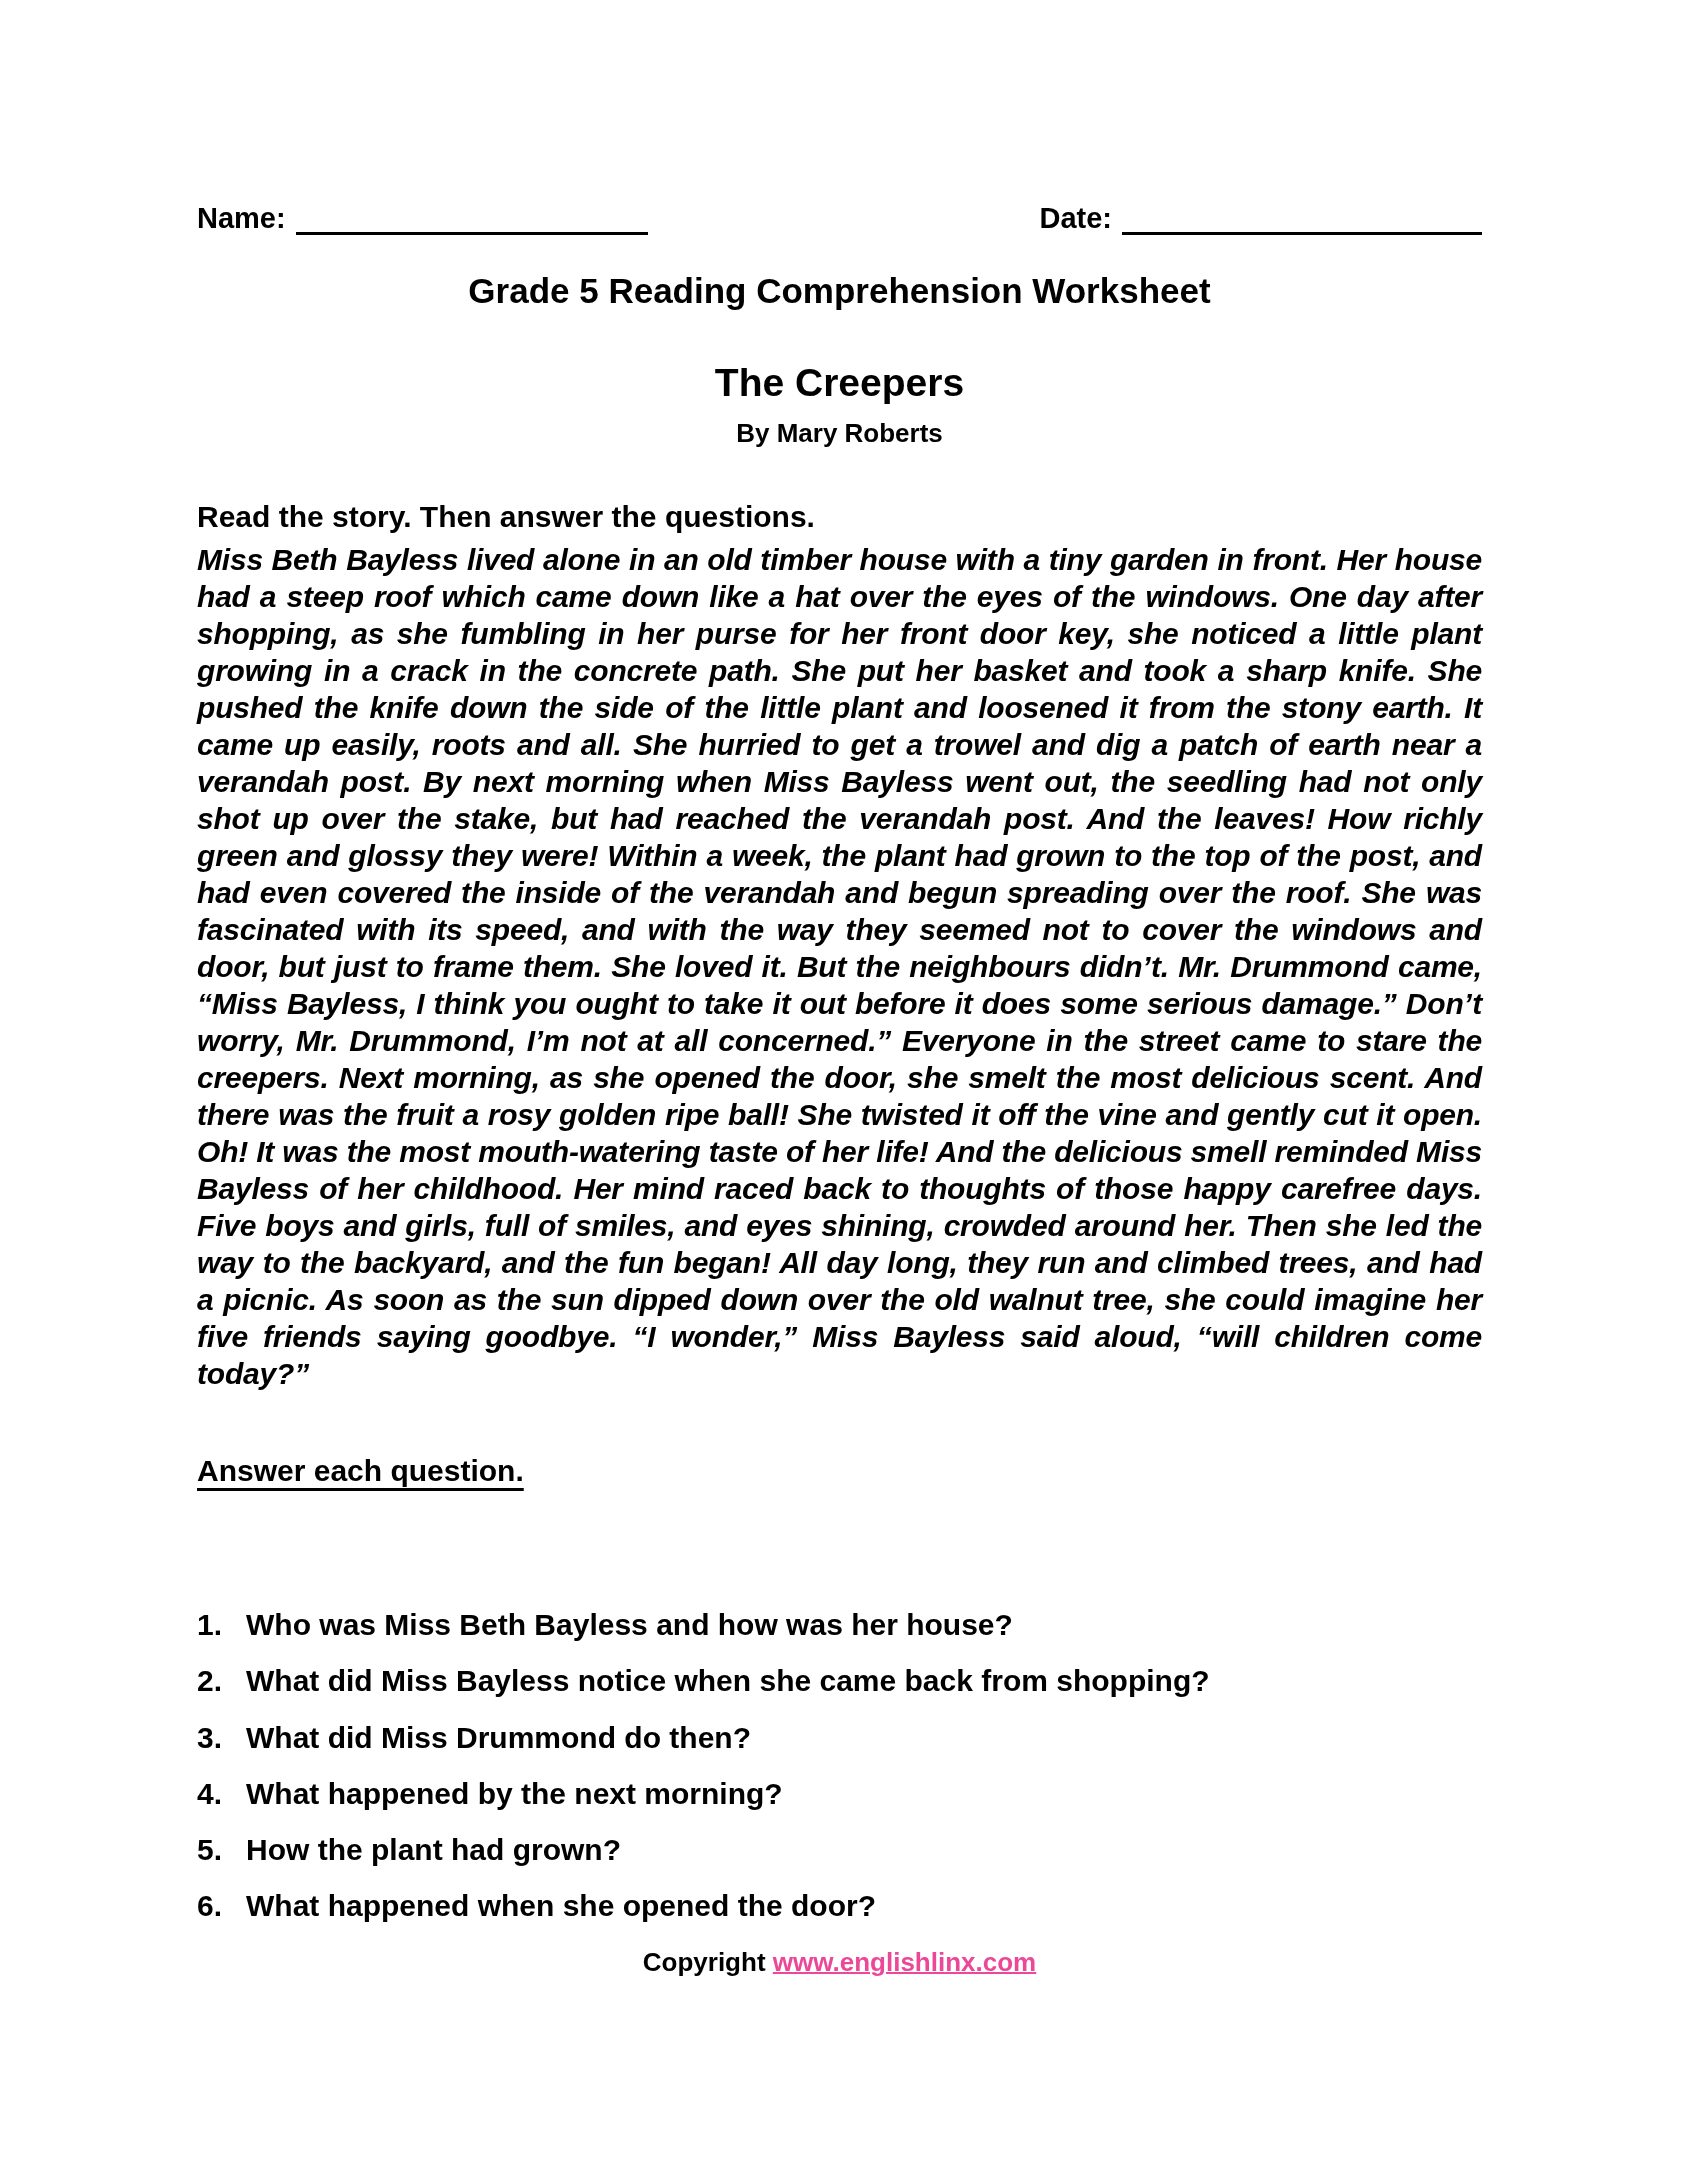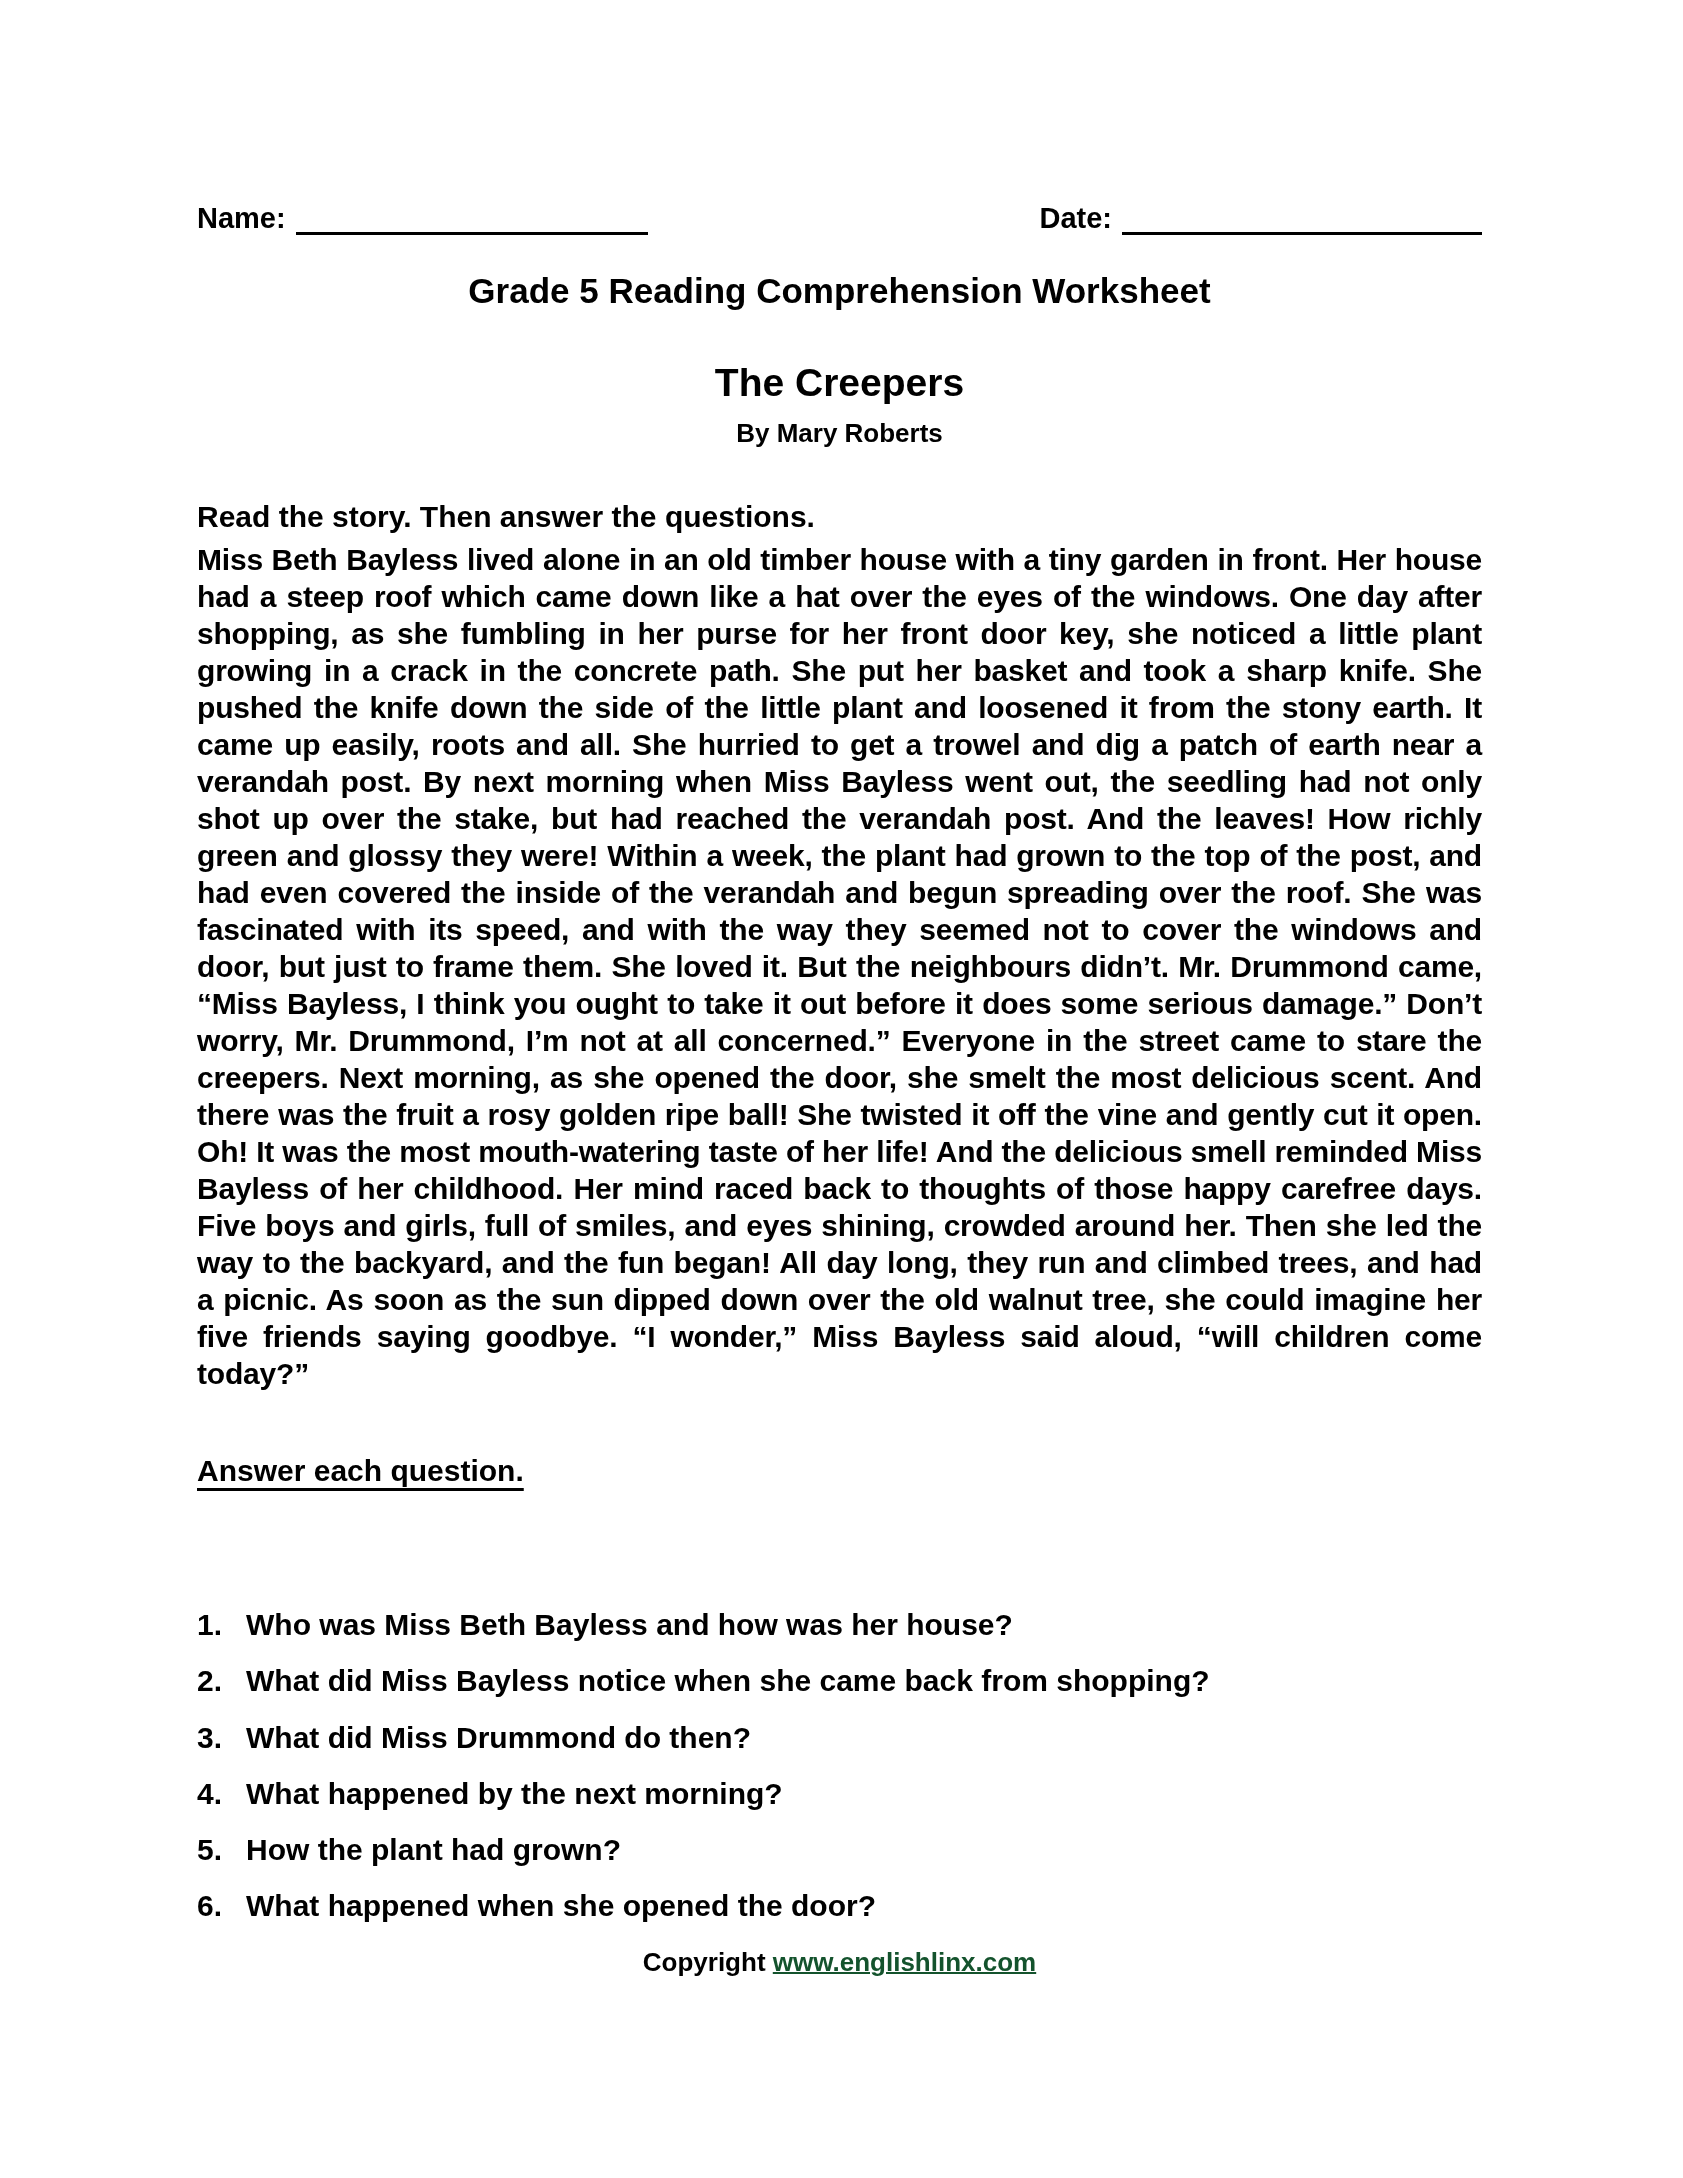--- a/index.html
+++ b/index.html
@@ -41,39 +41,40 @@
   #byline          { top: 418px; text-align: center; font-size: 26px; line-height: 30px; }
 
   
   #instruction { top: 498px; font-size: 30px; line-height: 37px; }
   #story {
     top: 541px;
     font-size: 30px;
     line-height: 37px;
     text-align: justify;
     letter-spacing: -0.2px;
+    font-style: italic;
   }
 
   
   #answer-heading {
     top: 1452px;
     font-size: 30px;
     line-height: 37px;
     text-decoration: underline;
     text-decoration-thickness: 3px;
     text-underline-offset: 7px;
   }
   #questions { top: 1606px; font-size: 30px; }
   .question-row { display: flex; line-height: 37px; margin-bottom: 19.3px; }
   .question-num { flex: 0 0 49px; }
   .question-text { flex: 1; }
 
   
   #footer { top: 1946px; text-align: center; font-size: 26px; line-height: 32px; }
-  #footer a { color: #14532d; text-decoration-thickness: 2px; }
+  #footer a { color: #ec4899; text-decoration-thickness: 2px; }
 </style>
 </head>
 <body>
 
 <div id="header-row" class="abs">
   <div class="field">
     <span class="field-label">Name:</span>
     <span class="blank name"></span>
   </div>
   <div class="field">

